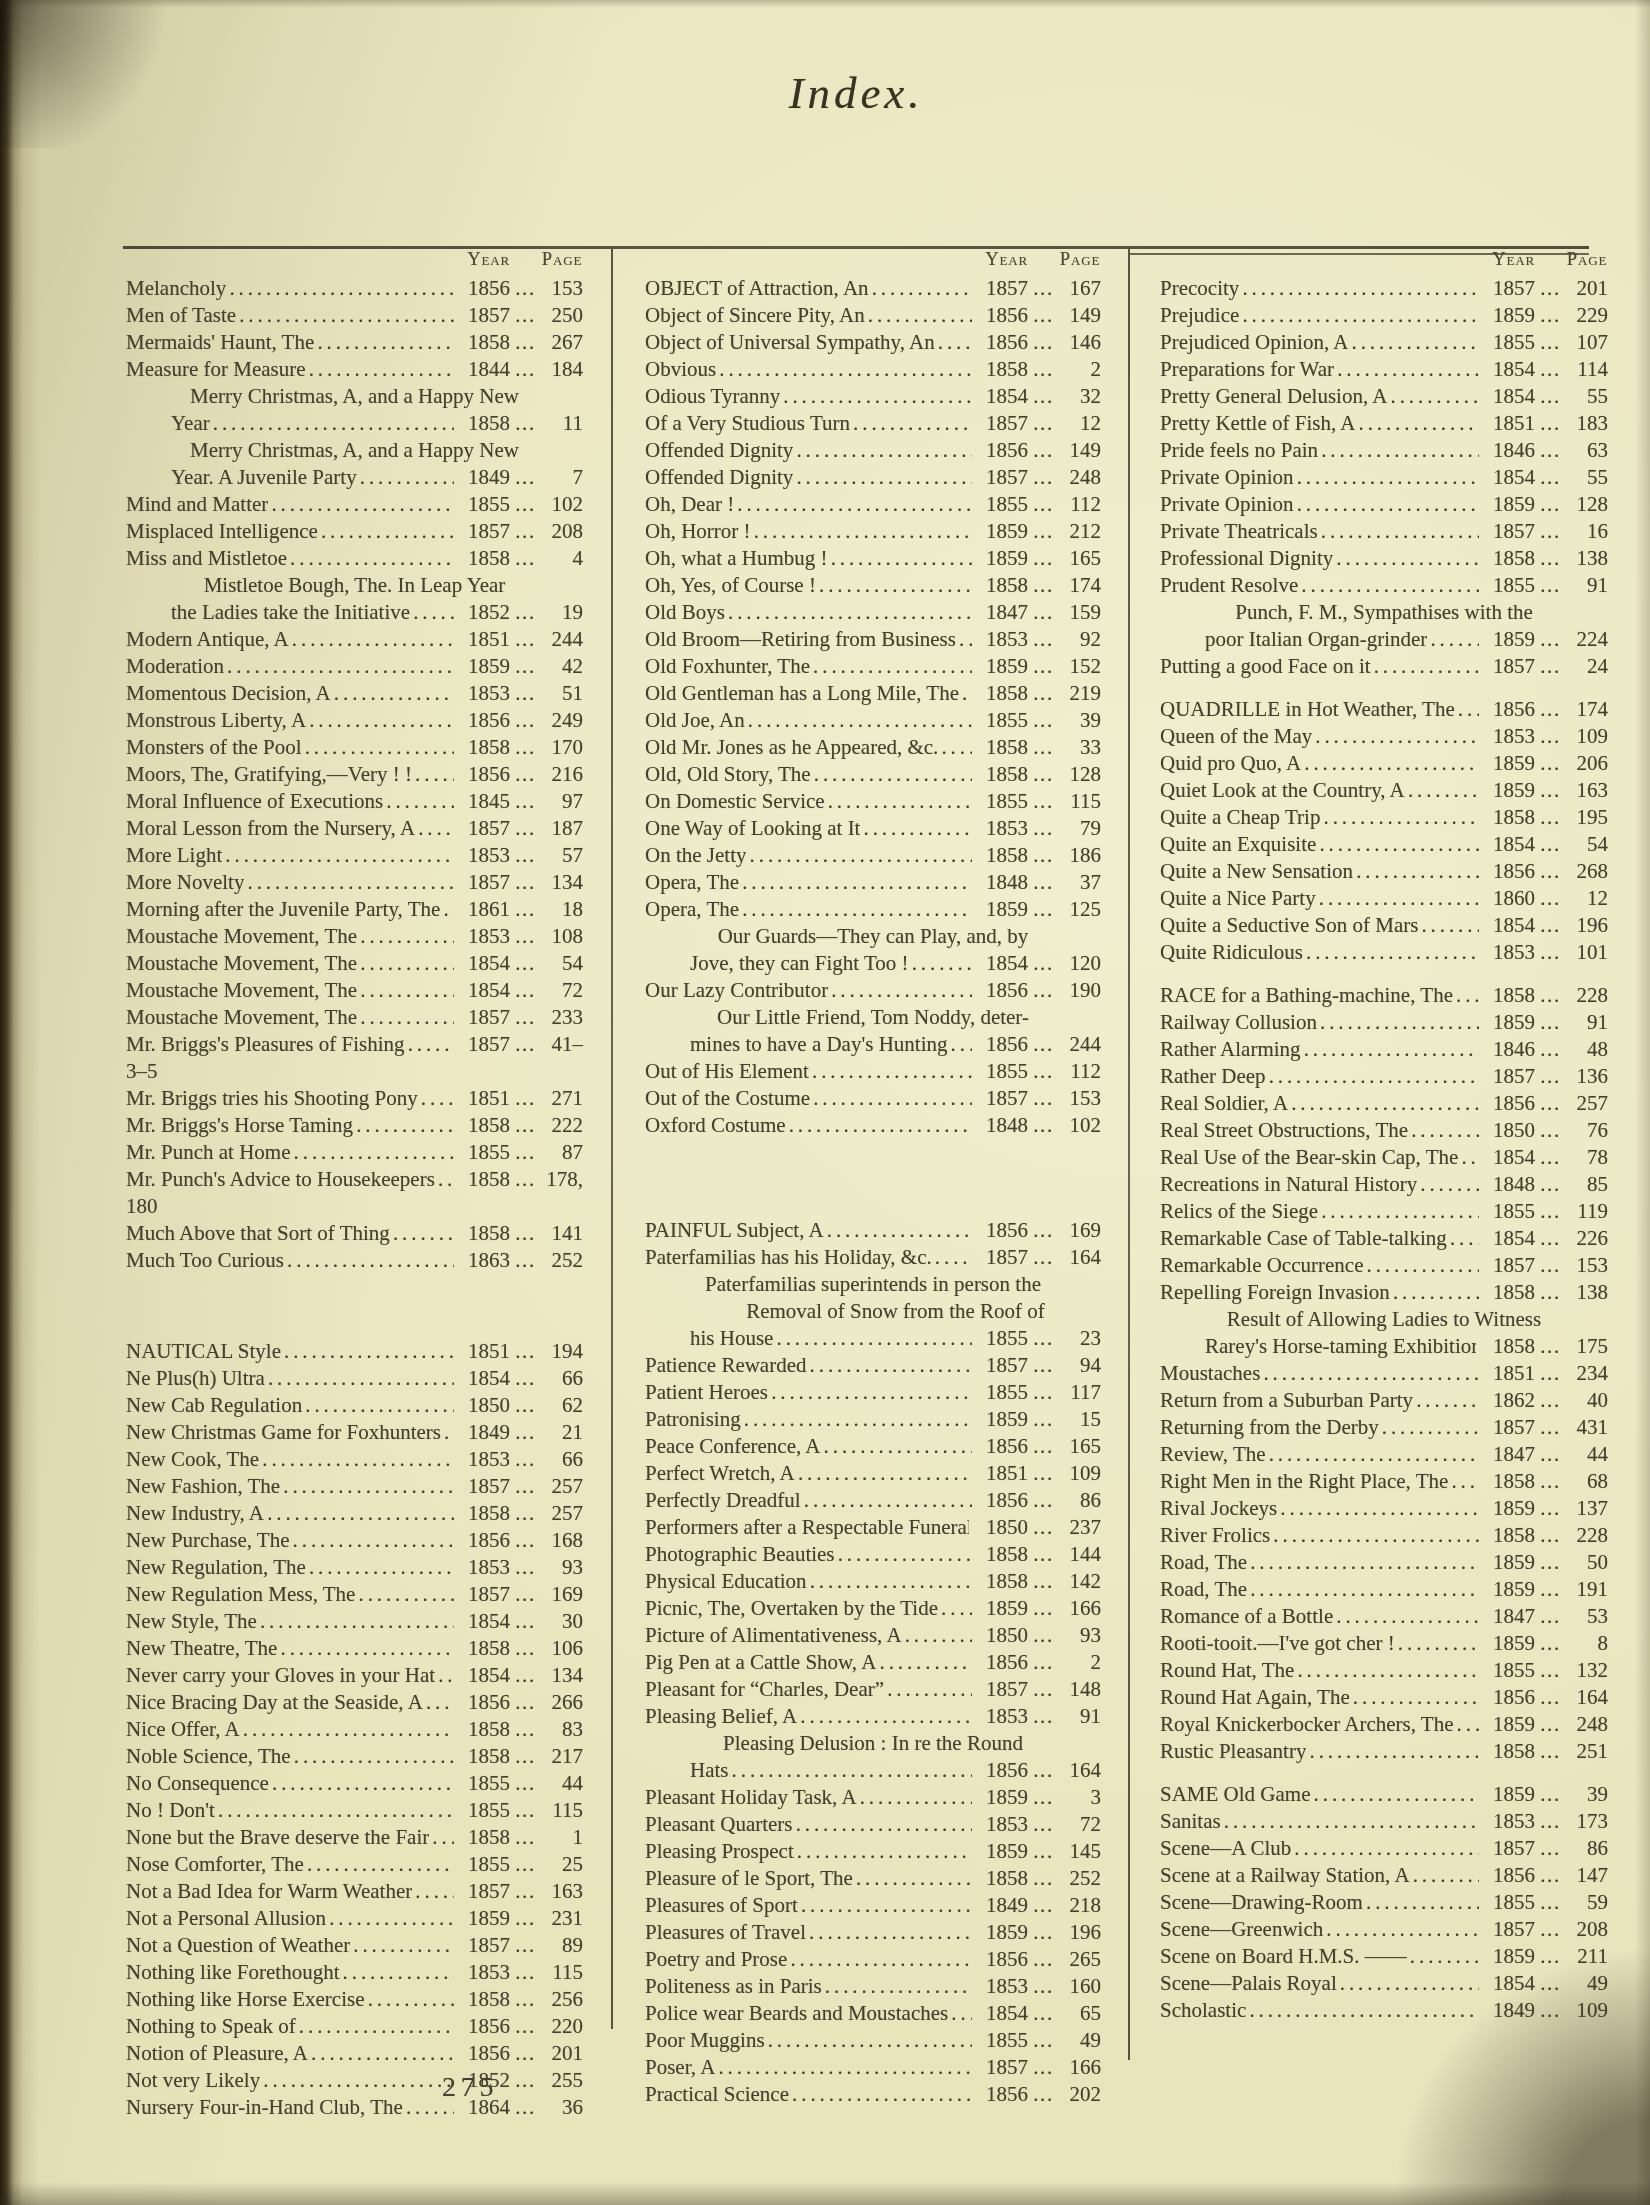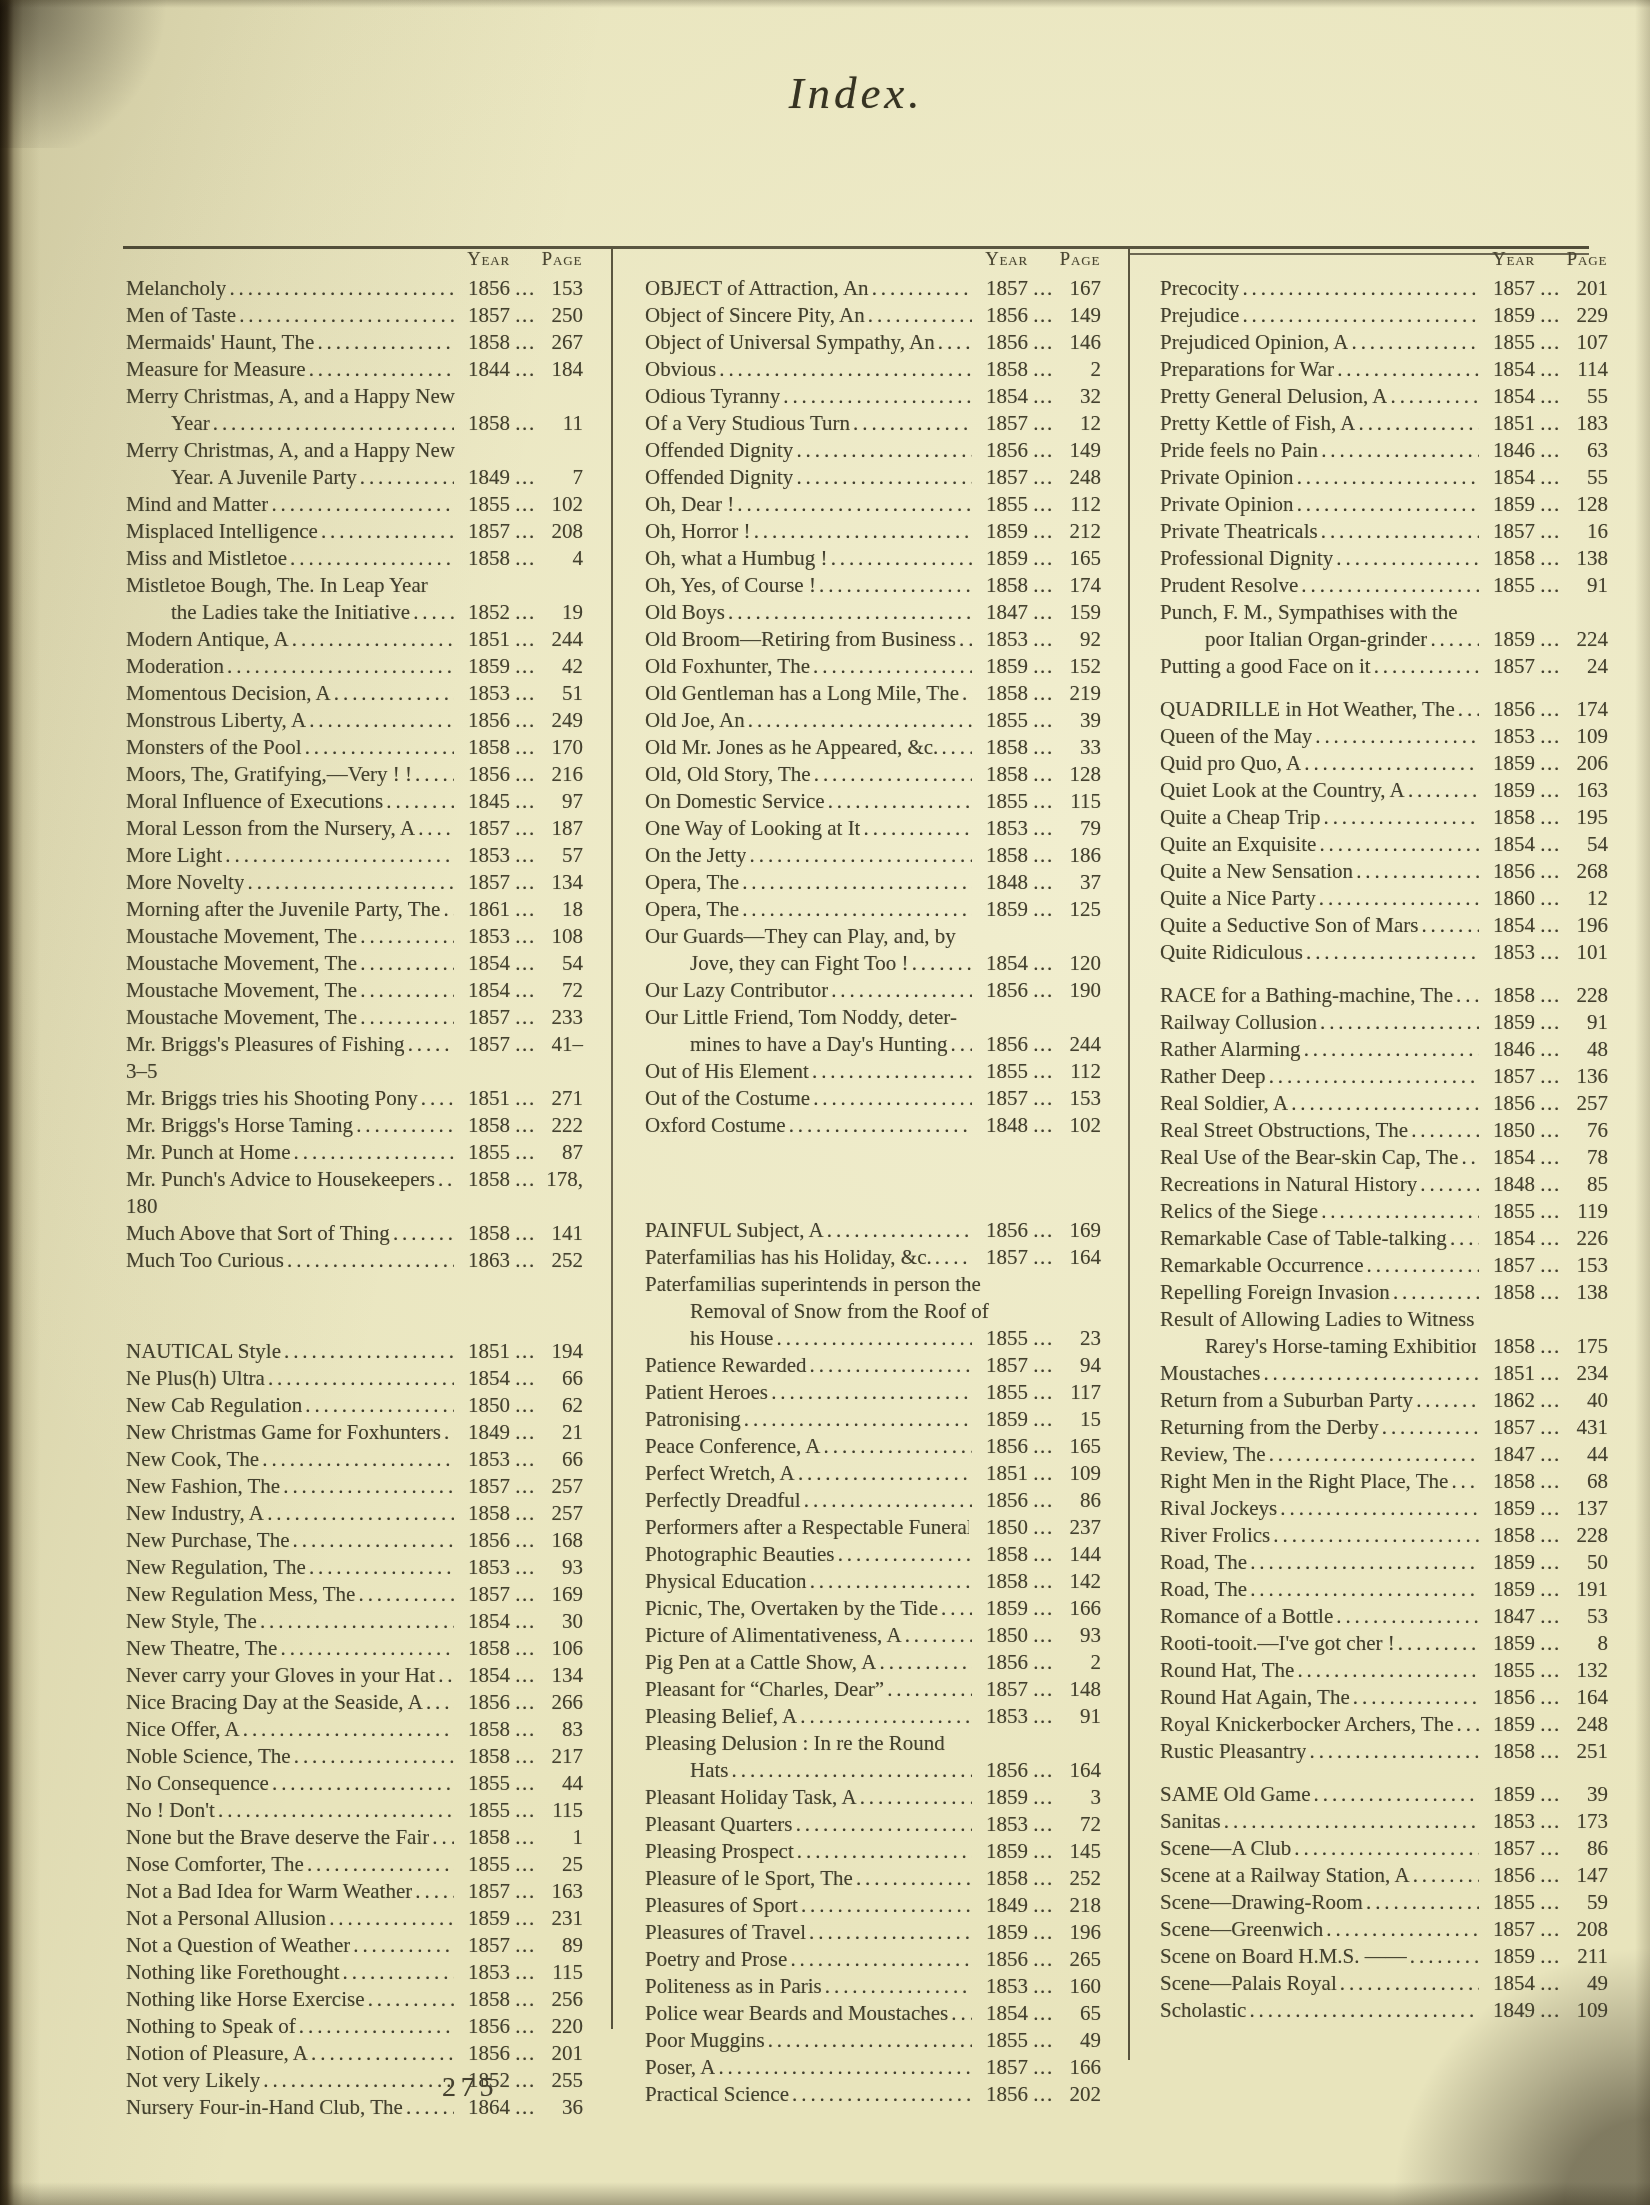--- a/index.html
+++ b/index.html
@@ -54,21 +54,21 @@
     font-variant:small-caps;font-size:18.7px;line-height:23px;letter-spacing:0.8px;color:#4a4632;}
   .colhead .hyear{width:53px;text-align:right;}
   .colhead .hsep{width:31px;}
   .colhead .hpage{width:42px;text-align:center;}
 
   .section + .section{margin-top:64px;}
   .c2 .section + .section{margin-top:78px;}
   .c3 .section + .section{margin-top:16px;}
 
   .entry{}
-  .tline{white-space:nowrap;}
+  .tline{white-space:nowrap;text-align:center;}
   .cont{padding-left:45px;}
   .lastline{display:flex;align-items:baseline;}
   .lastline .txt{flex:0 1 auto;white-space:nowrap;overflow:hidden;}
   .leader{flex:1 1 0;min-width:0;overflow:hidden;white-space:nowrap;margin:0 3.1px;}
   .leader::before{content:"....................................................................";letter-spacing:3.9px;}
   .year{flex:0 0 53px;text-align:right;white-space:nowrap;}
   .sep{flex:0 0 31px;text-align:center;letter-spacing:1.6px;}
   .pageno{flex:0 0 42px;text-align:right;white-space:nowrap;}
   .page2{text-align:left;}
 

